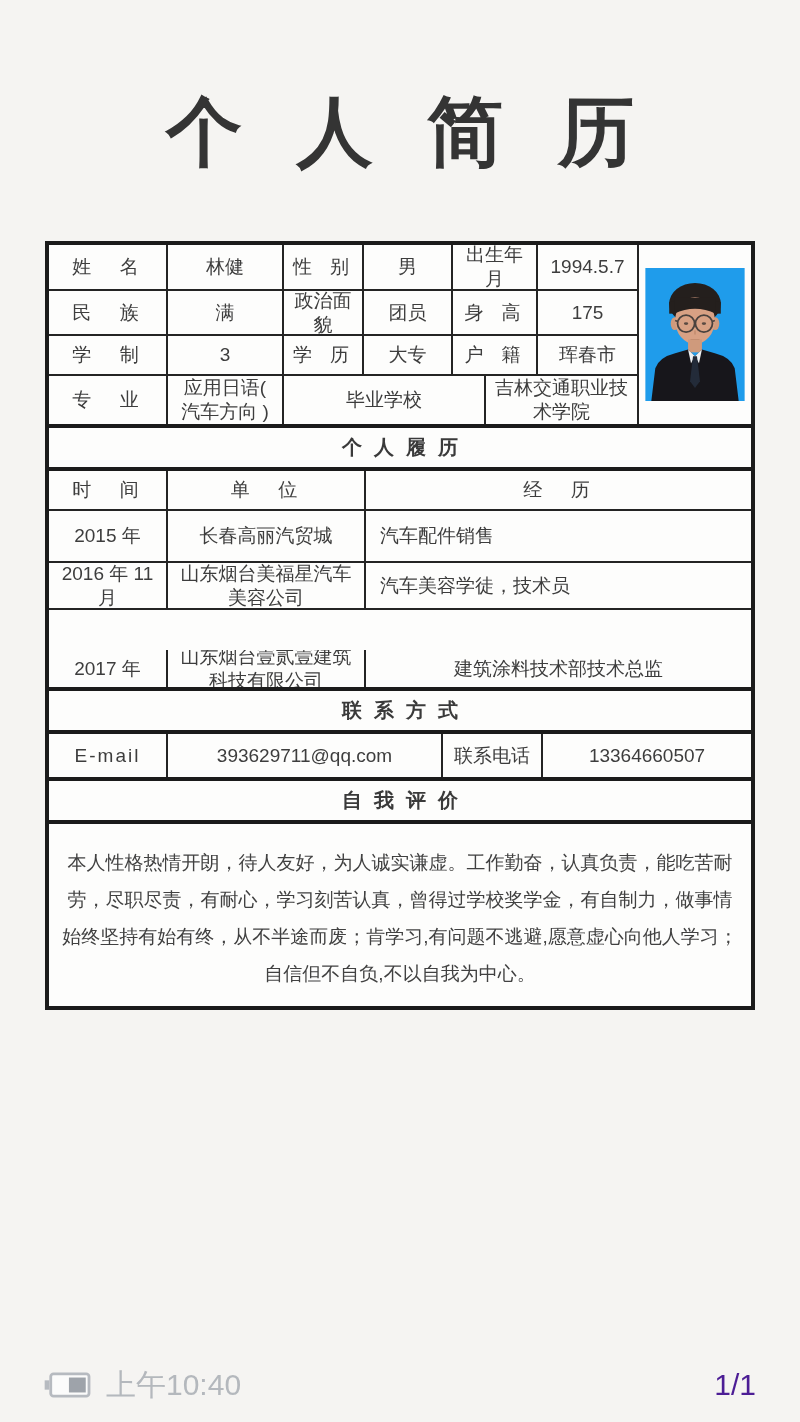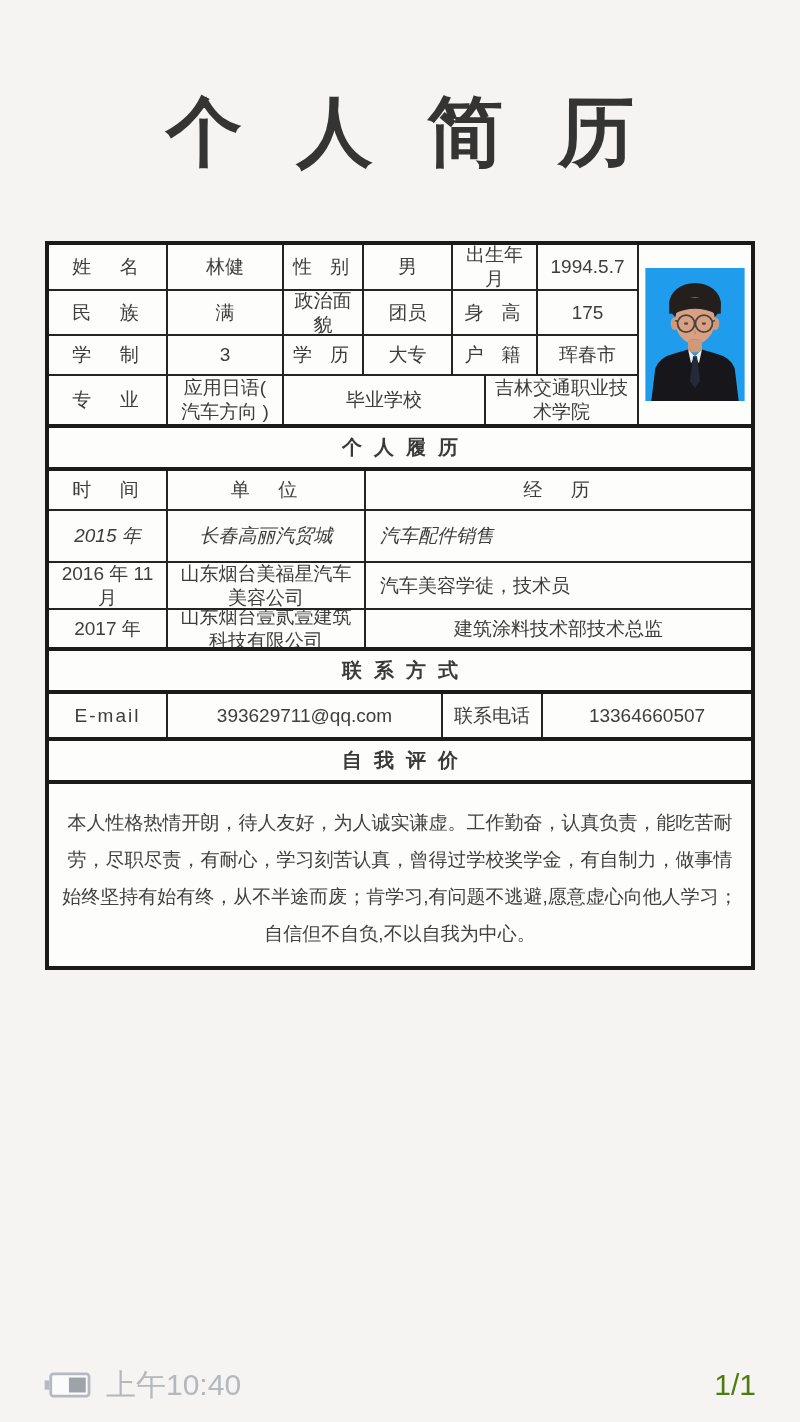--- a/index.html
+++ b/index.html
@@ -47,40 +47,40 @@
   .photo-cell svg { display:block; }
   
   .sechdr {
     height:43px; display:flex; align-items:center; justify-content:center;
     font-size:20px; font-weight:700; color:#3a3a3a;
     border-bottom:4px solid #1b1b1b;
   }
   
   .exp-h { height:40px; }
   .e1 { width:117px; } .e2 { width:198px; } .e3 { flex:1; }
-  .h52 { height:52px;font-style:italic; } .h47 { height:47px; } .h49 { height:41px; }
+  .h52 { height:52px; } .h47 { height:47px; } .h49 { height:41px;margin-top:40px; }
   .bb4 { border-bottom:4px solid #1b1b1b; }
   .left-al { justify-content:flex-start; text-align:left; padding-left:14px; }
   
   .k1 { width:117px; } .k2 { width:275px; } .k3 { width:100px; } .k4 { flex:1; }
   .email-label { letter-spacing:2px; }
   
   .selfeval {
     height:182px; padding:20px 13px 0 13px;
     font-size:19px; line-height:37px; text-align:center; color:#414141;
   }
   
   .statusbar {
     position:absolute; left:0; top:1348px; width:800px; height:74px;
     display:flex; align-items:center; padding:0 44px;
     color:#b4b8bd;
   }
   .statusbar .time { font-size:30px; margin-left:14px; }
   .statusbar .spacer { flex:1; }
-  .statusbar .pageind { font-size:30px; color:#4d7c0f; }
+  .statusbar .pageind { font-size:30px; color:#4c1d95; }
 </style>
 </head>
 <body>
 
 <div class="page">
   <div class="doc">
 
     <h1 class="title">个人简历</h1>
 
     <div class="tbl">

